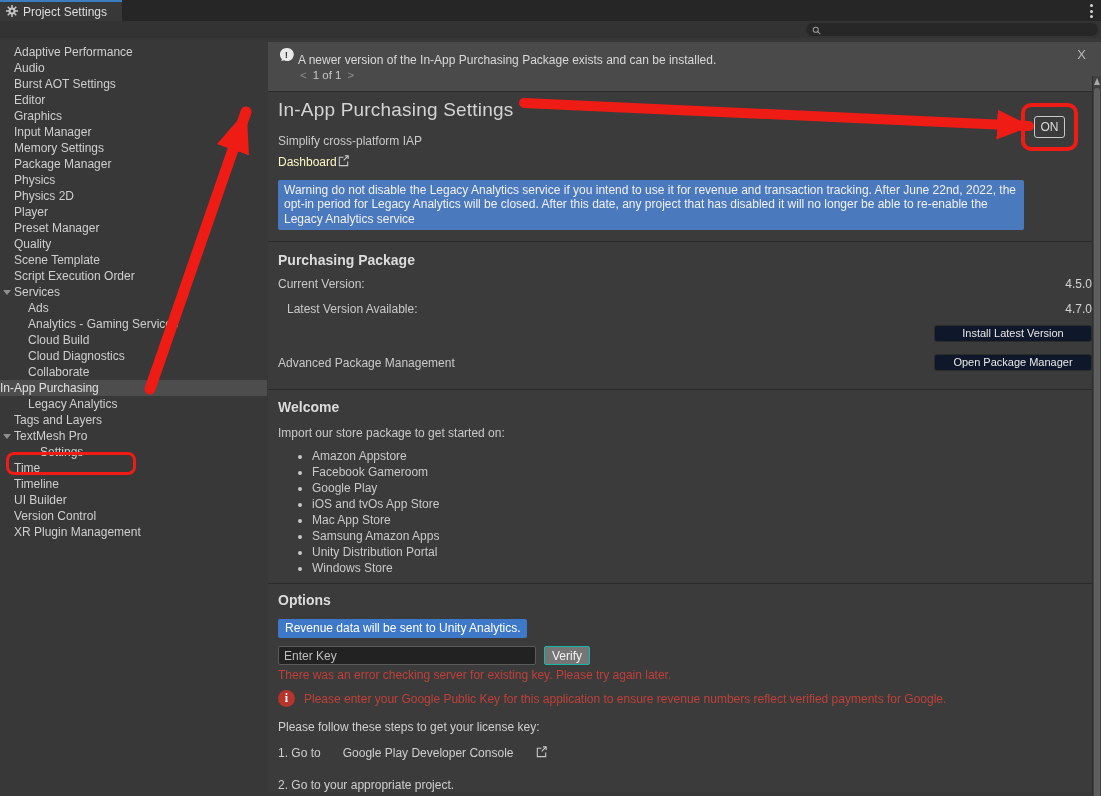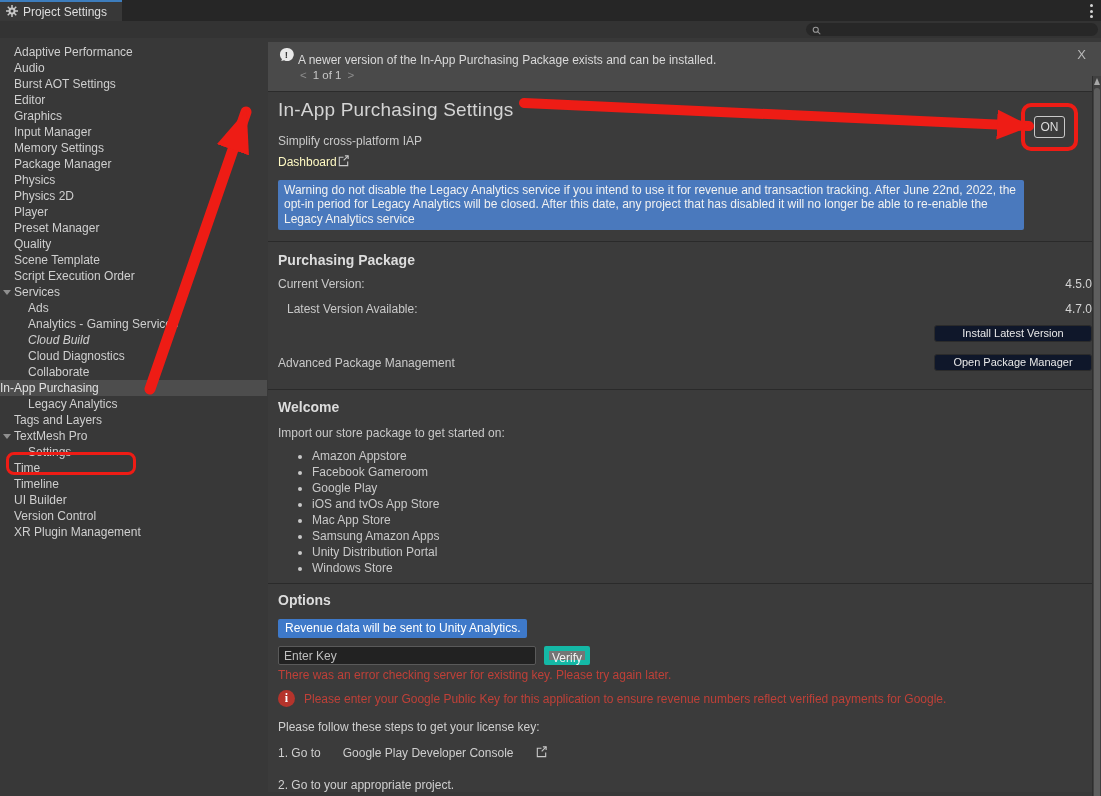--- a/index.html
+++ b/index.html
@@ -59,21 +59,21 @@
        font-size:11px;font-family:inherit;height:17px;line-height:15px;width:158px;text-align:center;cursor:pointer;}
   .btnrow{display:flex;justify-content:flex-end;}
   ul.stores{margin:8px 0 0 34px;}
   ul.stores li{font-size:12px;line-height:16px;color:#c9c9c9;}
   .chip{display:inline-block;margin-top:11px;background:var(--chip-blue);color:#fff;font-size:12px;
         padding:2px 7px 3px 7px;border-radius:2px;}
   .keyrow{margin-top:8px;display:flex;align-items:center;gap:8px;}
   .keyinput{width:258px;height:19px;background:#222;border:1px solid #5a5a5a;border-radius:2px;
             color:#d0d0d0;font-size:12px;padding:0 5px;font-family:inherit;outline:none;}
   .keyinput::placeholder{color:#bfbfbf;}
-  .verify{background:#757575;border:5px solid #14b8a6;border-radius:2px;color:#f2f2f2;font-size:12px;
+  .verify{background:#757575;border:1px solid #14b8a6;border-radius:2px;color:#f2f2f2;font-size:12px;
           height:19px;width:46px;font-family:inherit;cursor:pointer;}
   .errtext{margin-top:3px;font-size:12px;color:var(--error-red);}
   .inforow{margin-top:8px;display:flex;align-items:flex-start;gap:9px;}
   .infoicon{width:17px;height:17px;border-radius:50%;background:#b5342c;color:#fff;font-weight:bold;
             font-size:12px;line-height:17px;text-align:center;flex:none;font-family:"Liberation Serif",serif;}
   .infotext{font-size:12px;color:var(--error-red);padding-top:2px;}
   .steps-intro{margin-top:13px;font-size:12px;color:#cfcfcf;}
   .step1{margin-top:11px;display:flex;align-items:center;gap:22px;font-size:12px;color:#cfcfcf;}
   .step1 .linkish{cursor:pointer;}
   .step2{margin-top:17px;font-size:12px;color:#cfcfcf;}
@@ -151,28 +151,28 @@
         <div class="side-item" style="padding-left: 14px;"><span>Physics</span></div>
         <div class="side-item" style="padding-left: 14px;"><span>Physics 2D</span></div>
         <div class="side-item" style="padding-left: 14px;"><span>Player</span></div>
         <div class="side-item" style="padding-left: 14px;"><span>Preset Manager</span></div>
         <div class="side-item" style="padding-left: 14px;"><span>Quality</span></div>
         <div class="side-item" style="padding-left: 14px;"><span>Scene Template</span></div>
         <div class="side-item" style="padding-left: 14px;"><span>Script Execution Order</span></div>
         <div class="side-item" style="padding-left: 14px;"><span class="tri"></span><span>Services</span></div>
         <div class="side-item" style="padding-left: 28px;"><span>Ads</span></div>
         <div class="side-item" style="padding-left: 28px;"><span>Analytics - Gaming Services</span></div>
-        <div class="side-item" style="padding-left: 28px; font-style: italic;"><span>Cloud Build</span></div>
+        <div class="side-item" style="padding-left: 28px;"><span>Cloud Build</span></div>
         <div class="side-item" style="padding-left: 28px;"><span>Cloud Diagnostics</span></div>
         <div class="side-item" style="padding-left: 28px;"><span>Collaborate</span></div>
         <div class="side-item sel" style=""><span>In-App Purchasing</span></div>
         <div class="side-item" style="padding-left: 28px;"><span>Legacy Analytics</span></div>
         <div class="side-item" style="padding-left: 14px;"><span>Tags and Layers</span></div>
         <div class="side-item" style="padding-left: 14px;"><span class="tri"></span><span>TextMesh Pro</span></div>
-        <div class="side-item" style="padding-left: 28px;"><span>Settings</span></div>
+        <div class="side-item" style="padding-left: 40px;"><span>Settings</span></div>
         <div class="side-item" style="padding-left: 14px;"><span>Time</span></div>
         <div class="side-item" style="padding-left: 14px;"><span>Timeline</span></div>
         <div class="side-item" style="padding-left: 14px;"><span>UI Builder</span></div>
         <div class="side-item" style="padding-left: 14px;"><span>Version Control</span></div>
         <div class="side-item" style="padding-left: 14px;"><span>XR Plugin Management</span></div>
       </div>
     <div class="anno-box" id="anno-sidebar"></div>
   </aside>
 
   <div class="vdiv"></div>

